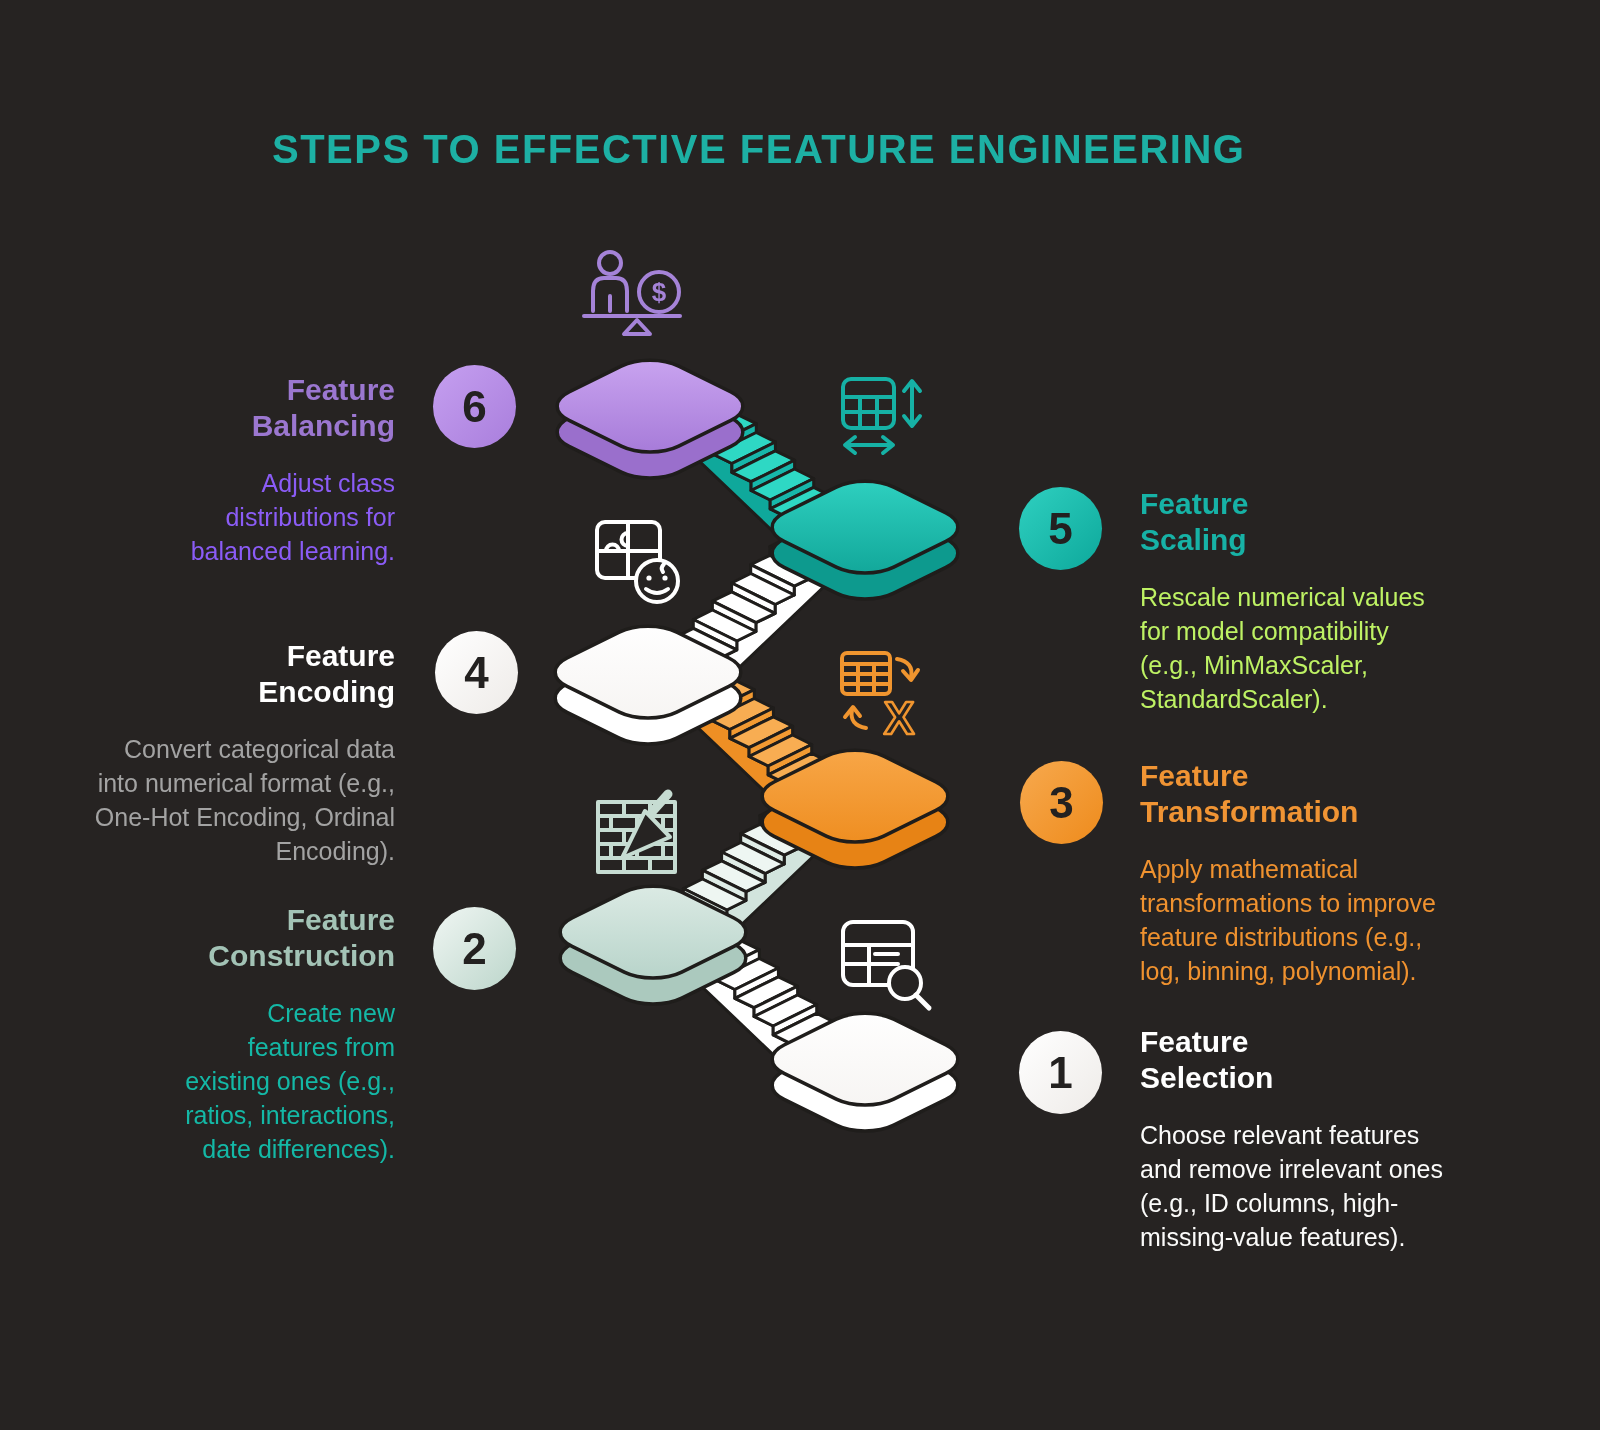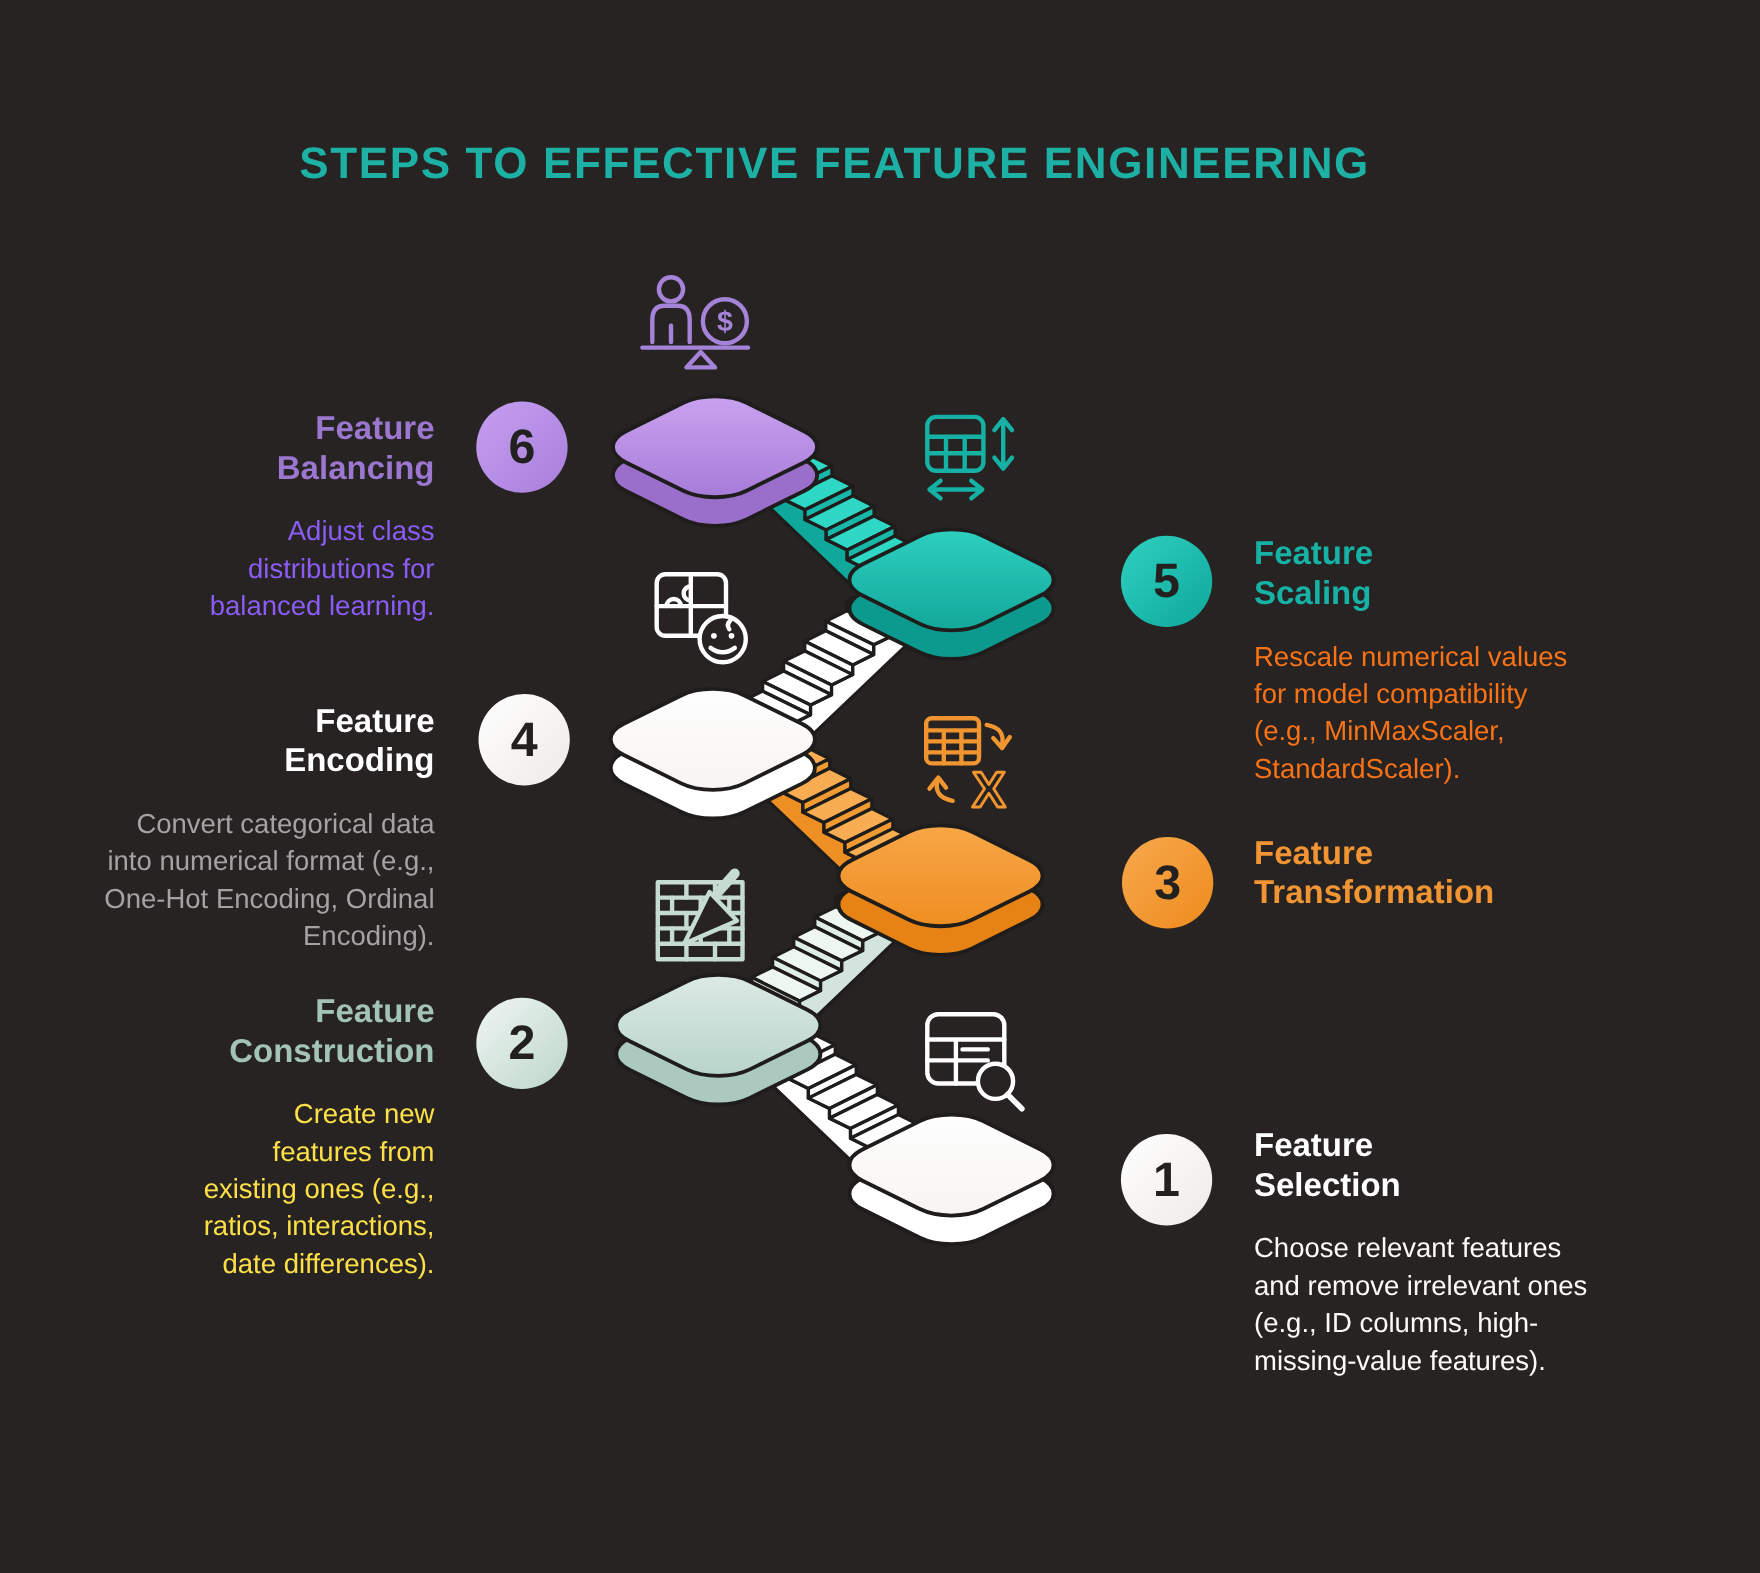--- a/index.html
+++ b/index.html
@@ -261,37 +261,41 @@
     <div class="label-title" style="color: rgb(255, 255, 255);">Feature
 Encoding</div>
     <div class="label-desc" style="color: #a3a3a3; margin-left: 35px;">Convert categorical data
 into numerical format (e.g.,
 One-Hot Encoding, Ordinal
 Encoding).</div>
   </div>
   <div class="step-label left-col" style="right:1205px;top:902px">
     <div class="label-title" style="color: rgb(163, 195, 182);">Feature
 Construction</div>
-    <div class="label-desc" style="color: #fde047;">Create new
+    <div class="label-desc" style="color: #14b8a6;">Create new
 features from
 existing ones (e.g.,
 ratios, interactions,
 date differences).</div>
   </div>
   <div class="step-label right-col" style="left:1140px;top:486px">
     <div class="label-title" style="color: rgb(23, 178, 166);">Feature
 Scaling</div>
-    <div class="label-desc" style="color: #f97316;">Rescale numerical values
+    <div class="label-desc" style="color: #bef264;">Rescale numerical values
 for model compatibility
 (e.g., MinMaxScaler,
 StandardScaler).</div>
   </div>
   <div class="step-label right-col" style="left:1140px;top:758px">
     <div class="label-title" style="color: rgb(240, 148, 52);">Feature
 Transformation</div>
+    <div class="label-desc" style="color: rgb(240, 146, 47);">Apply mathematical
+transformations to improve
+feature distributions (e.g.,
+log, binning, polynomial).</div>
   </div>
   <div class="step-label right-col" style="left:1140px;top:1024px">
     <div class="label-title" style="color: rgb(255, 255, 255);">Feature
 Selection</div>
     <div class="label-desc" style="color: rgb(251, 251, 250);">Choose relevant features
 and remove irrelevant ones
 (e.g., ID columns, high-
 missing-value features).</div>
   </div>
 

